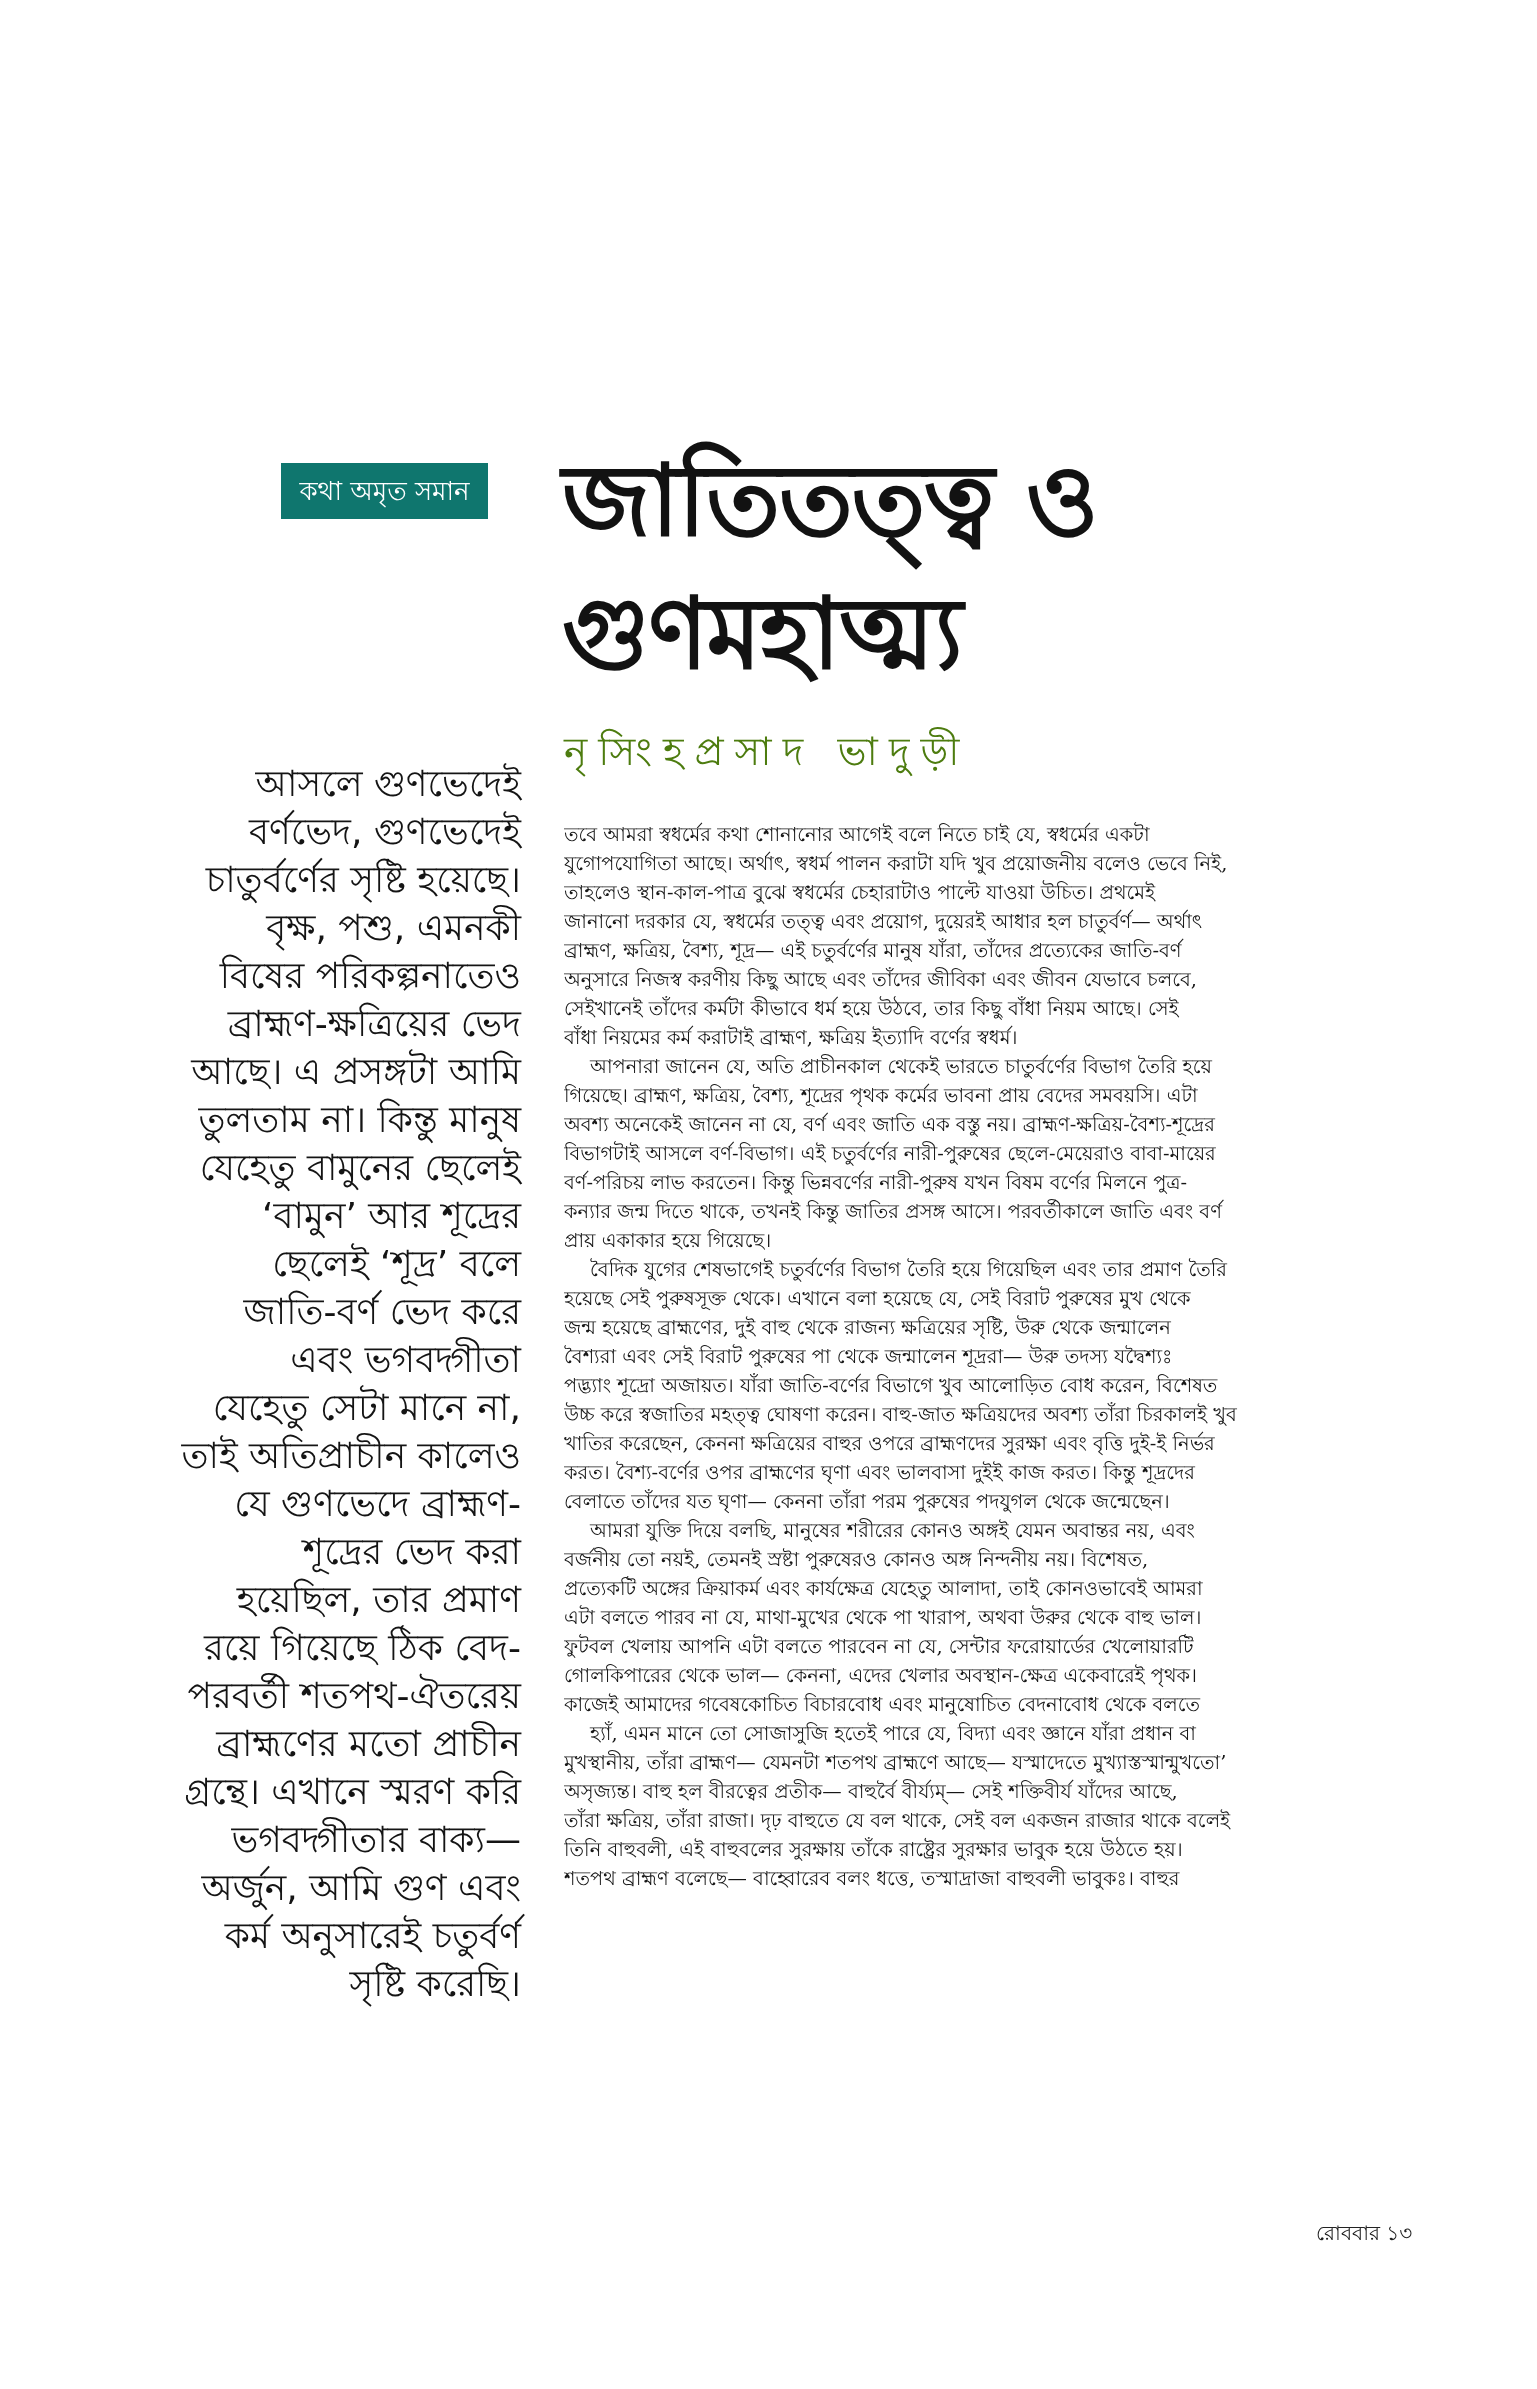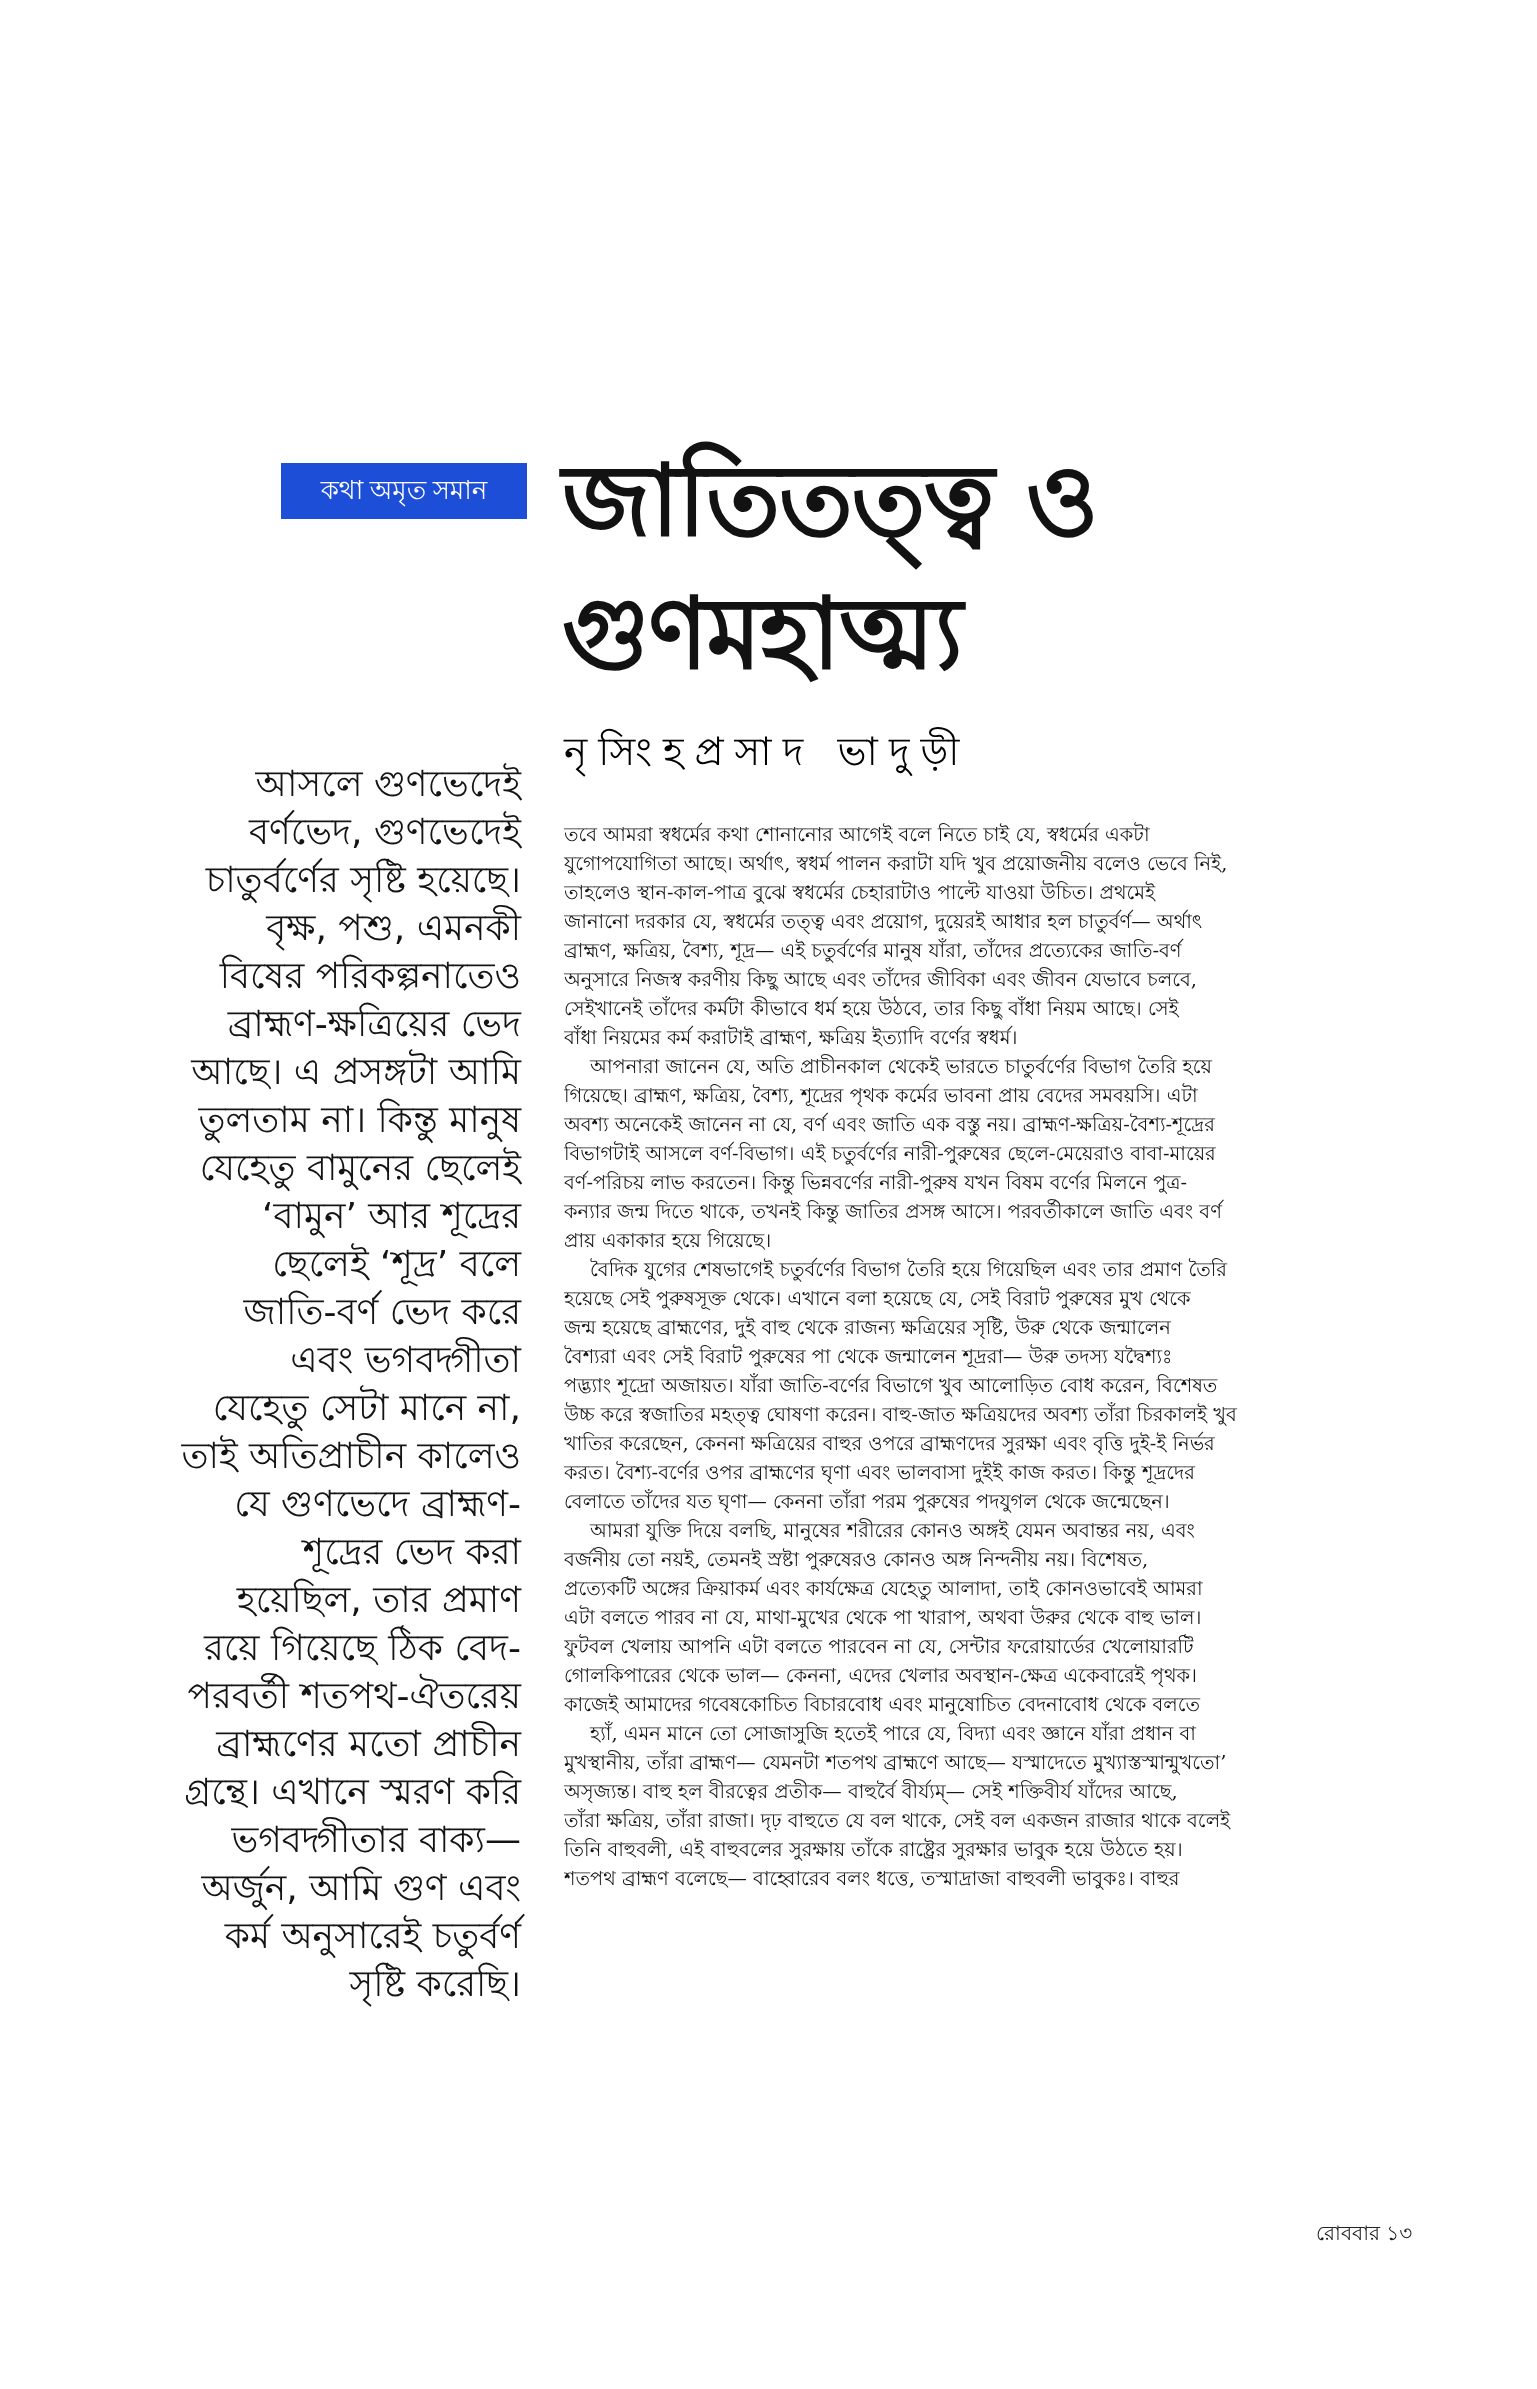--- a/index.html
+++ b/index.html
@@ -12,29 +12,28 @@
     height: 2389px;
     position: relative;
     overflow: hidden;
     color: #111111;
     font-family: "DejaVu Sans", sans-serif;
   }
   .section-label {
     position: absolute;
     left: 281px;
     top: 463px;
-    width: 246px;
+    width: 207px;
     height: 56px;
-    background: #1d4ed8;
+    background: #0f766e;
     color: #ffffff;
     font-size: 26px;
     line-height: 56px;
     text-align: center;
     white-space: nowrap;
-    font-family: Liberation Serif, serif;
   }
   .title {
     position: absolute;
     left: 554px;
     top: 434px;
     width: 853px;
     font-size: 99px;
     font-weight: bold;
     line-height: 133px;
     letter-spacing: -1.6px;
@@ -42,21 +41,21 @@
   }
   .title div { white-space: nowrap; margin-left: 8px; }
   .byline {
     position: absolute;
     left: 564px;
     top: 721px;
     font-size: 39px;
     letter-spacing: 11px;
     line-height: 62px;
     white-space: nowrap;
-    color: #000000;
+    color: #4d7c0f;
     text-align: right;
   }
   .pullquote {
     position: absolute;
     left: 124px;
     top: 760px;
     width: 397px;
     text-align: right;
     font-size: 36px;
     line-height: 48px;

